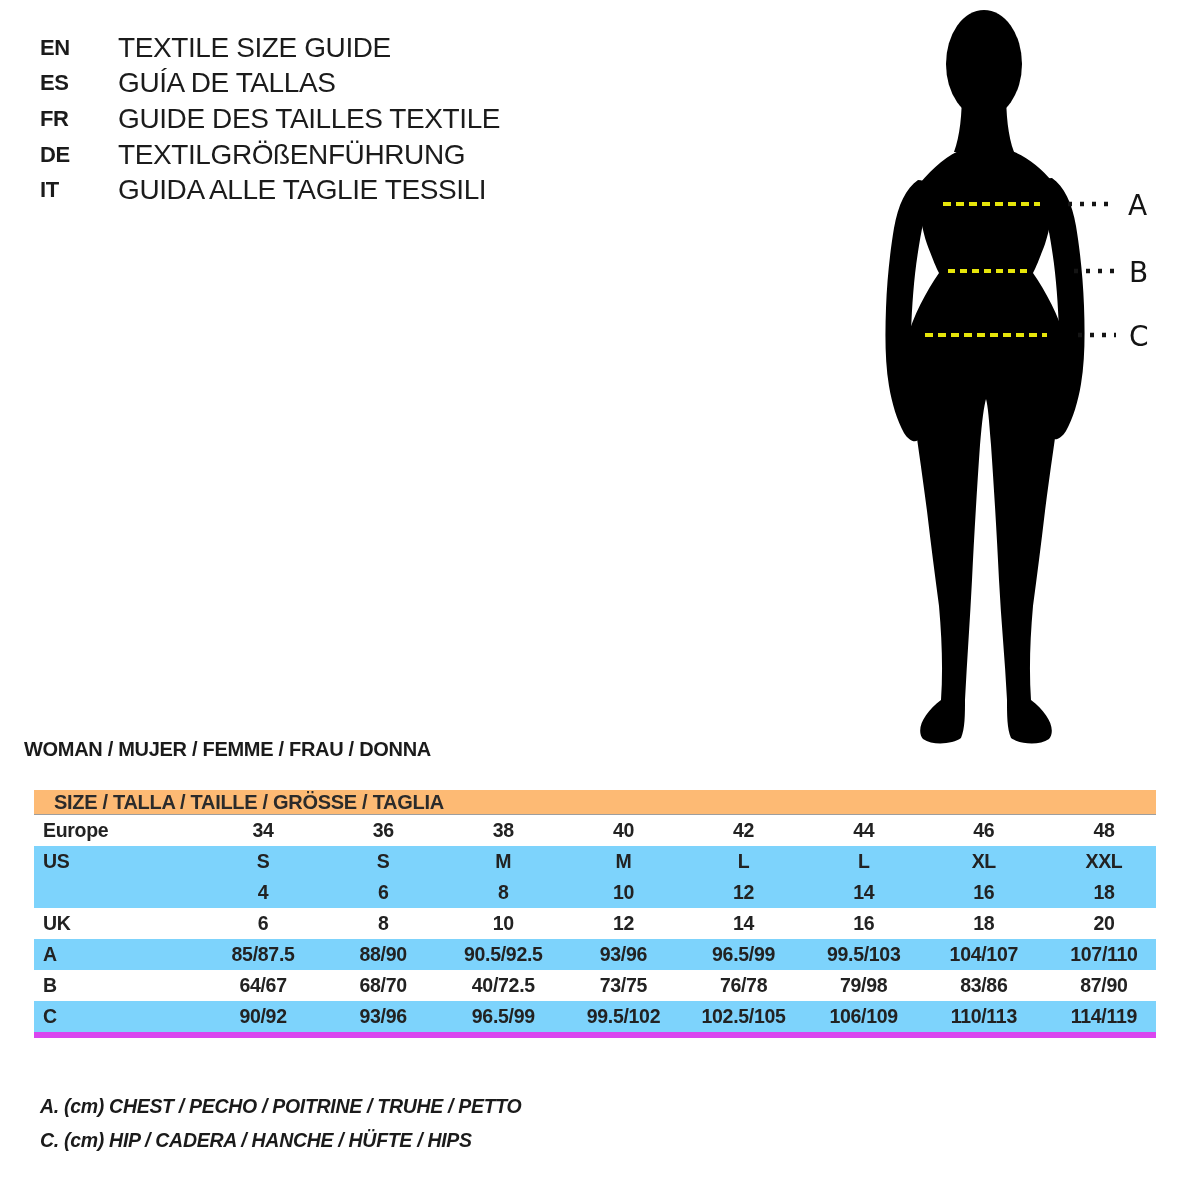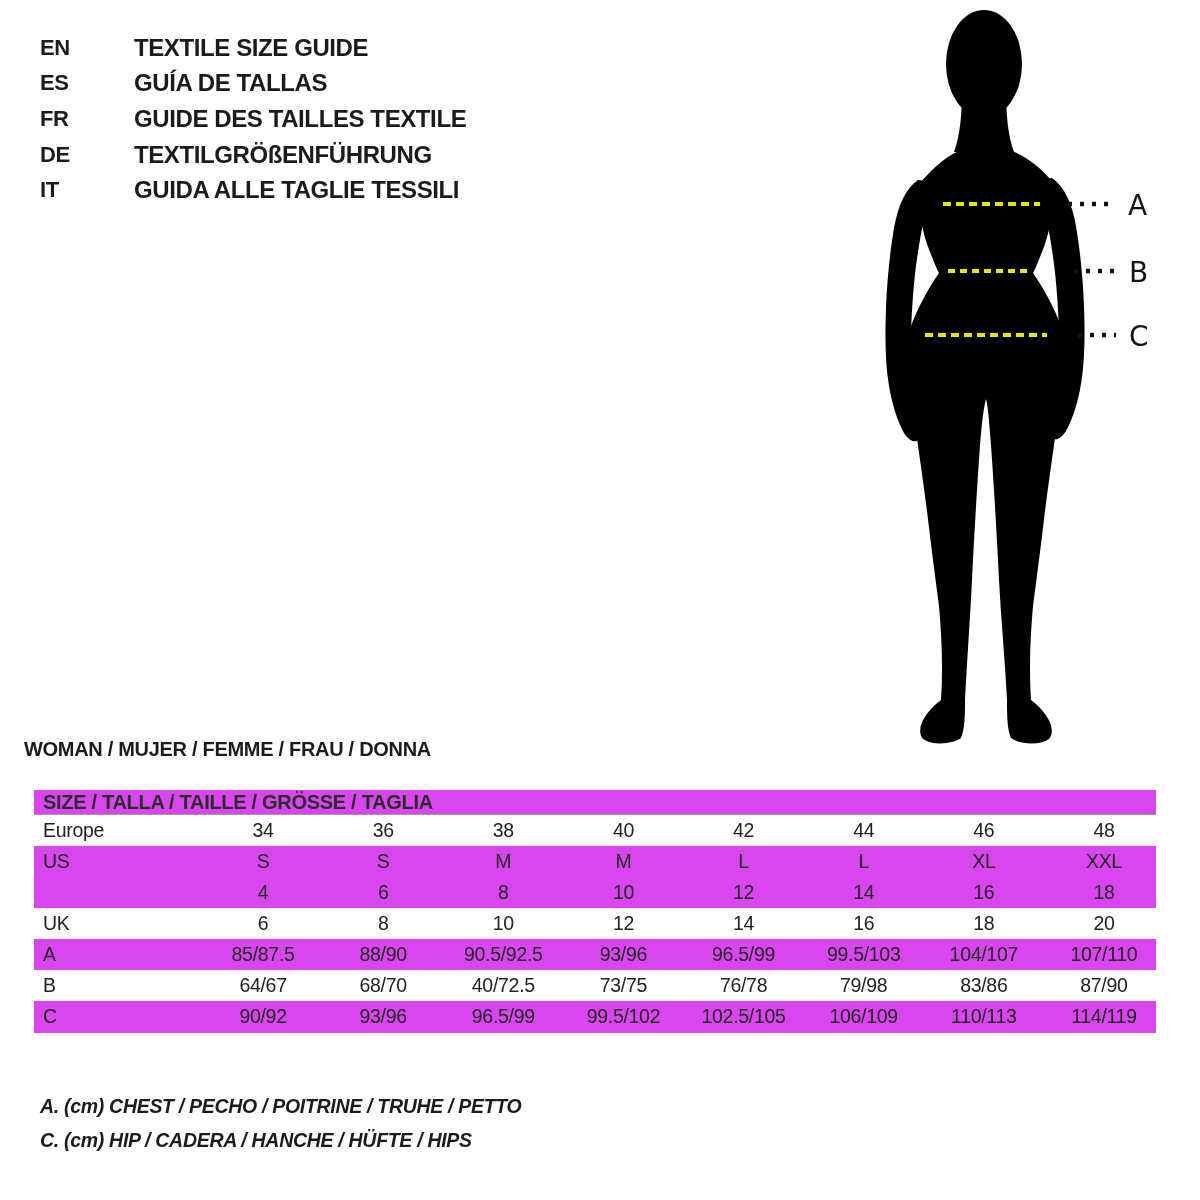--- a/index.html
+++ b/index.html
@@ -7,45 +7,45 @@
     width:1200px;height:1200px;background:#ffffff;
     font-family:"Liberation Sans", sans-serif;color:#1b1b1b;
     -webkit-font-smoothing:antialiased;
   }
   .canvas{position:relative;width:1156px;height:1200px;overflow:hidden;background:#ffffff;}
 
   
   .lang-block{position:absolute;left:40px;top:30px;}
   .lang-row{display:flex;align-items:center;height:35.6px;}
   .lang-code{width:78px;font-weight:bold;font-size:22px;letter-spacing:-0.4px;}
-  .lang-label{font-weight:bold;font-size:24px;letter-spacing:-0.4px;white-space:nowrap;margin-left:16px;}
+  .lang-label{font-weight:normal;font-size:28px;letter-spacing:-0.4px;white-space:nowrap;}
 
   
   .figure{position:absolute;left:878px;top:0;width:292px;height:760px;}
   .figure svg{display:block;width:100%;height:100%;}
   .marker-label{font-family:"DejaVu Sans", sans-serif;font-size:28px;fill:#141414;}
 
   
   .section-title{position:absolute;left:24px;top:738px;font-size:20px;font-weight:bold;letter-spacing:-0.3px;}
 
   
   .table-wrap{position:absolute;left:34px;top:790px;width:1130px;}
   .table-header{
-    height:25px;background:#d946ef;border-bottom:1px solid #9e9e9e;
+    height:25px;background:#fdba74;border-bottom:1px solid #9e9e9e;
     font-size:20px;font-weight:bold;color:#2b2b2b;letter-spacing:-0.3px;
-    display:flex;align-items:center;padding-left:9px;box-sizing:border-box;
+    display:flex;align-items:center;padding-left:20px;box-sizing:border-box;
   }
   table.size-table{
     width:100%;border-collapse:collapse;table-layout:fixed;
-    font-size:19.5px;font-weight:normal;color:#222;letter-spacing:-0.3px;
-    border-bottom:1px solid #d946ef;
+    font-size:19.5px;font-weight:bold;color:#222;letter-spacing:-0.3px;
+    border-bottom:6px solid #d946ef;
   }
   table.size-table td{height:31px;text-align:center;padding:0;vertical-align:middle;}
   table.size-table td.row-label{width:160px;text-align:left;padding-left:9px;}
-  table.size-table tr.shaded{background:#d946ef;}
+  table.size-table tr.shaded{background:#7dd3fc;}
 
   
   .legend{position:absolute;left:40px;top:1090px;}
   .legend-line{font-size:19.5px;font-weight:bold;letter-spacing:-0.3px;height:33.5px;display:flex;align-items:center;white-space:nowrap;font-style:italic;}
 </style>
 </head>
 <body>
 
 <div class="canvas">
 

